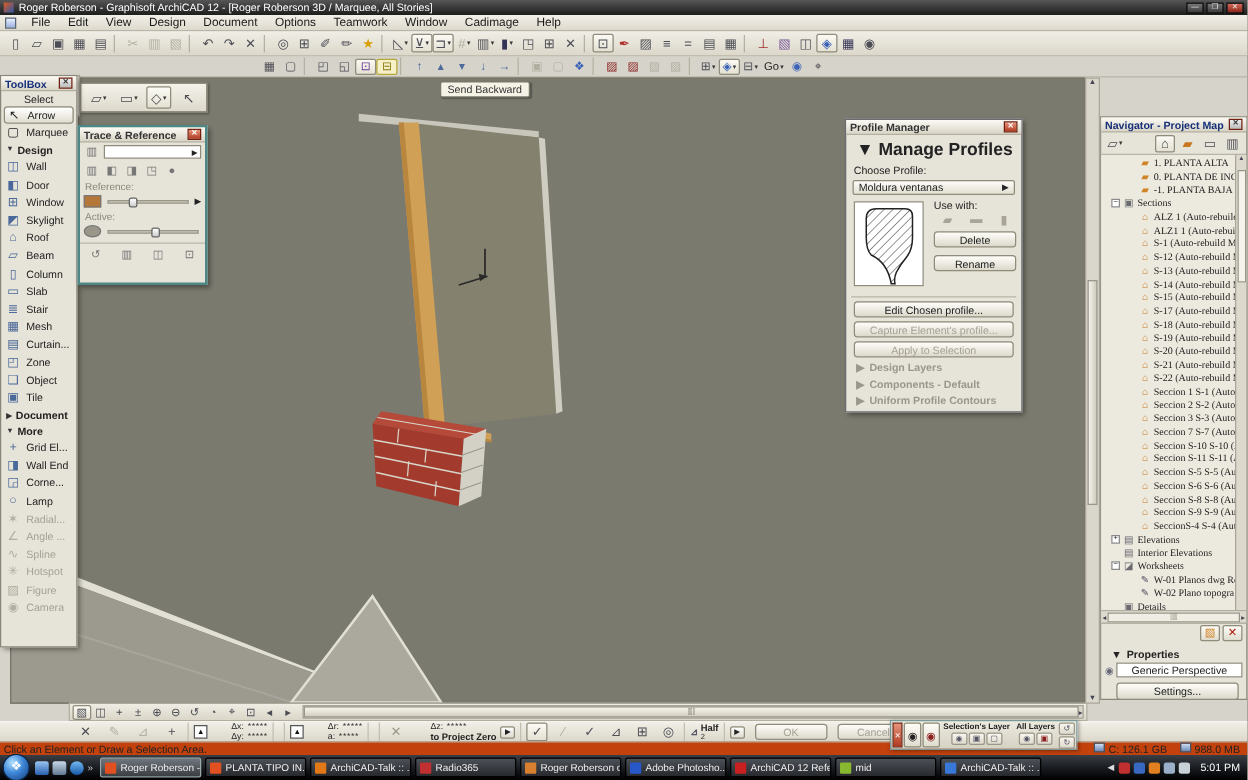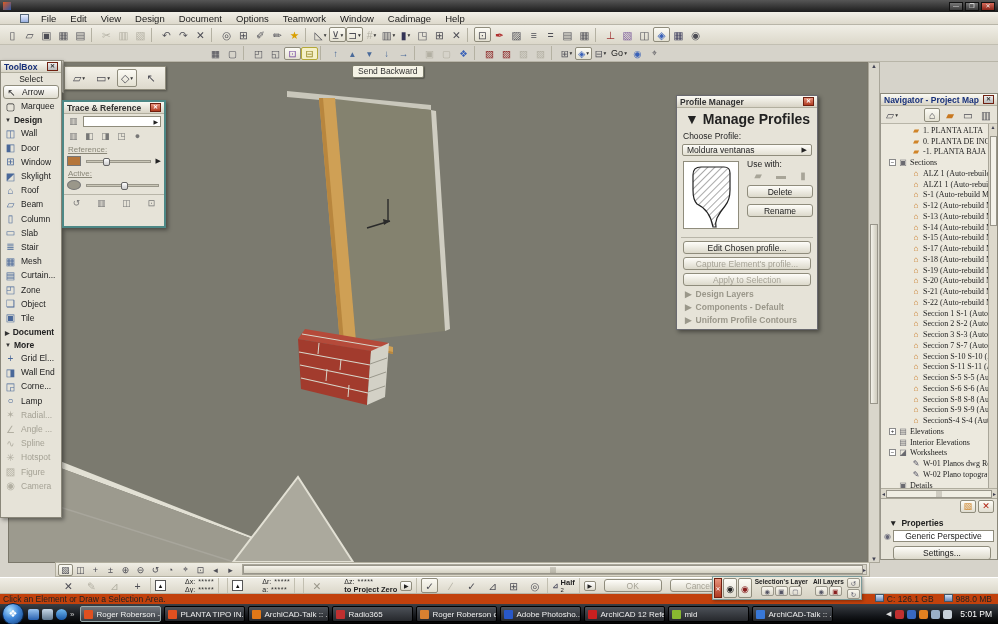--- a/index.html
+++ b/index.html
@@ -11,21 +11,21 @@
     background:linear-gradient(#565656,#1d1d1d); color:#fff; display:flex; align-items:center;
     font-size:8.5px; padding:0 3px; }
   .titlebar .appicon { width:8px; height:8px; background:linear-gradient(135deg,#e05a20,#2858a8); margin-right:4px; }
   .titlebar .t-controls { margin-left:auto; display:flex; gap:2px; }
   .tbtn { width:14px; height:9px; background:linear-gradient(#777,#3a3a3a); border:1px solid #111;
     color:#eee; font-size:6px; line-height:7px; text-align:center; }
   .tbtn.close { background:linear-gradient(#d46a5a,#8a2418); }
 
   .menubar { position:absolute; left:0; top:12px; width:998px; height:13px;
     background:linear-gradient(#f2f0e8,#ddd9cc); border-bottom:1px solid #b8b5a8;
-    display:flex; align-items:center; gap:0; font-size:9.5px; padding-left:20px; }
+    display:flex; align-items:center; gap:0; font-size:9.5px; padding-left:4px; }
   .menubar .mdoc { width:9px; height:9px; background:linear-gradient(#eaf0ff,#9ab0e0); border:1px solid #567; margin-right:5px; }
   .menu-item { padding:0 7px; height:13px; line-height:13px; color:#1a1a1a; }
 
   .toolbar1 { position:absolute; left:0; top:25px; width:998px; height:20px;
     background:linear-gradient(#f0eee6,#dcd8ca); border-bottom:1px solid #c2bfb2;
     display:flex; align-items:center; padding-left:4px; }
   .toolbar2 { position:absolute; left:0; top:45px; width:998px; height:17px;
     background:linear-gradient(#ecease0,#d8d4c6); border-bottom:1px solid #b8b5a8;
     display:flex; align-items:center; padding-left:207px; }
   .ti { min-width:17px; height:15px; display:flex; align-items:center; justify-content:center;
@@ -77,21 +77,21 @@
   .tb-item .tbi { width:13px; text-align:center; font-size:10px; color:#4a6899; }
   .tb-item.dis { color:#a5a295; }
   .tb-item.dis .tbi { color:#b2afa2; }
   .tb-item.sel { border:1px solid #8f8c7c; border-radius:3px; background:linear-gradient(#ffffff,#e0ddd0); margin:0 2px; padding-left:1px; }
 
   
   .tracepal { left:62px; top:100px; width:104px; height:128px; border:2px solid #4d8886; }
   .tr-row { display:flex; align-items:center; gap:3px; padding:2px 3px; }
   .tr-field { flex:1; height:11px; background:#fff; border:1px solid #8f8c7c; display:flex; align-items:center; justify-content:flex-end; font-size:6px; padding-right:2px; }
   .tr-ic { width:13px; height:11px; font-size:9px; color:#777; text-align:center; }
-  .tr-lab { font-size:8px; color:#8a8778; padding:1px 0 0 4px;text-decoration:underline; }
+  .tr-lab { font-size:8px; color:#8a8778; padding:1px 0 0 4px; }
   .tr-swatch { width:14px; height:10px; border:1px solid #777; }
   .tr-slider { flex:1; height:3px; background:#cac7b8; border:1px solid #9a978a; position:relative; margin:0 2px; }
   .tr-knob { position:absolute; top:-3px; width:7px; height:8px; background:linear-gradient(#fff,#ccc); border:1px solid #666; border-radius:2px; }
   .tr-foot { display:flex; justify-content:space-around; padding-top:3px; border-top:1px solid #b8b5a8; margin-top:2px; }
 
   
   .pm { left:676px; top:95px; width:142px; height:235px; border:1px solid #6a6a70; }
   .pm-sec { font-size:14px; font-weight:bold; padding:3px 0 2px 8px; }
   .pm-lab { font-size:8.5px; padding:2px 0 2px 6px; }
   .pm-drop { margin:1px 5px; height:12px; border:1px solid #8f8c7c; border-radius:2px;
@@ -189,20 +189,21 @@
   .tray { margin-left:auto; display:flex; align-items:center; gap:4px; padding-right:6px; color:#fff; }
   .tray .arrow { font-size:7px; color:#ddd; }
   .tray-ic { width:9px; height:9px; border-radius:2px; }
   .tray-time { font-size:8.5px; color:#fff; margin-left:4px; }
 </style>
 </head>
 <body>
 
 <div class="titlebar">
   <span class="appicon"></span>
+  <span>Roger Roberson - Graphisoft ArchiCAD 12 - [Roger Roberson 3D / Marquee, All Stories]</span>
   <span class="t-controls">
     <span class="tbtn">—</span>
     <span class="tbtn">❐</span>
     <span class="tbtn close">✕</span>
   </span>
 </div>
 
 <div class="menubar">
   <span class="mdoc"></span>
   <div style="display:flex">

